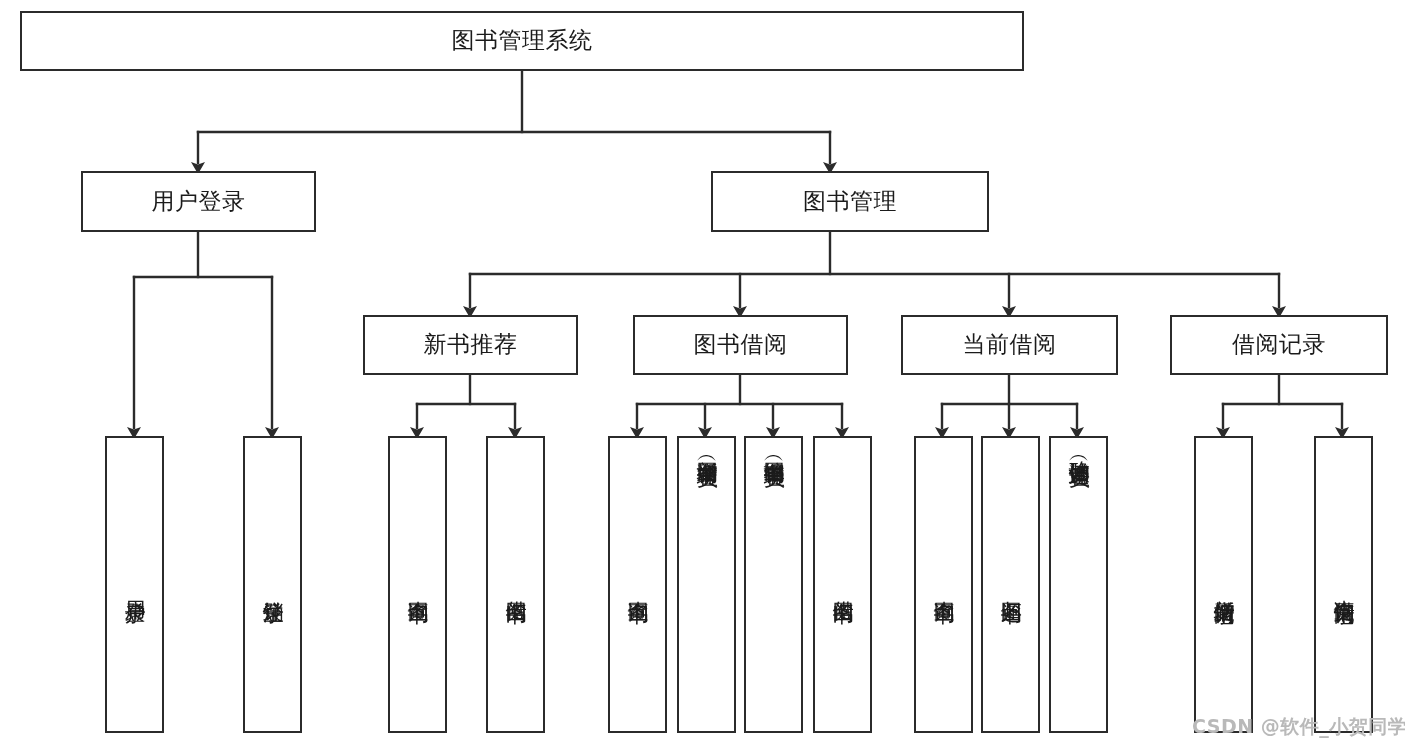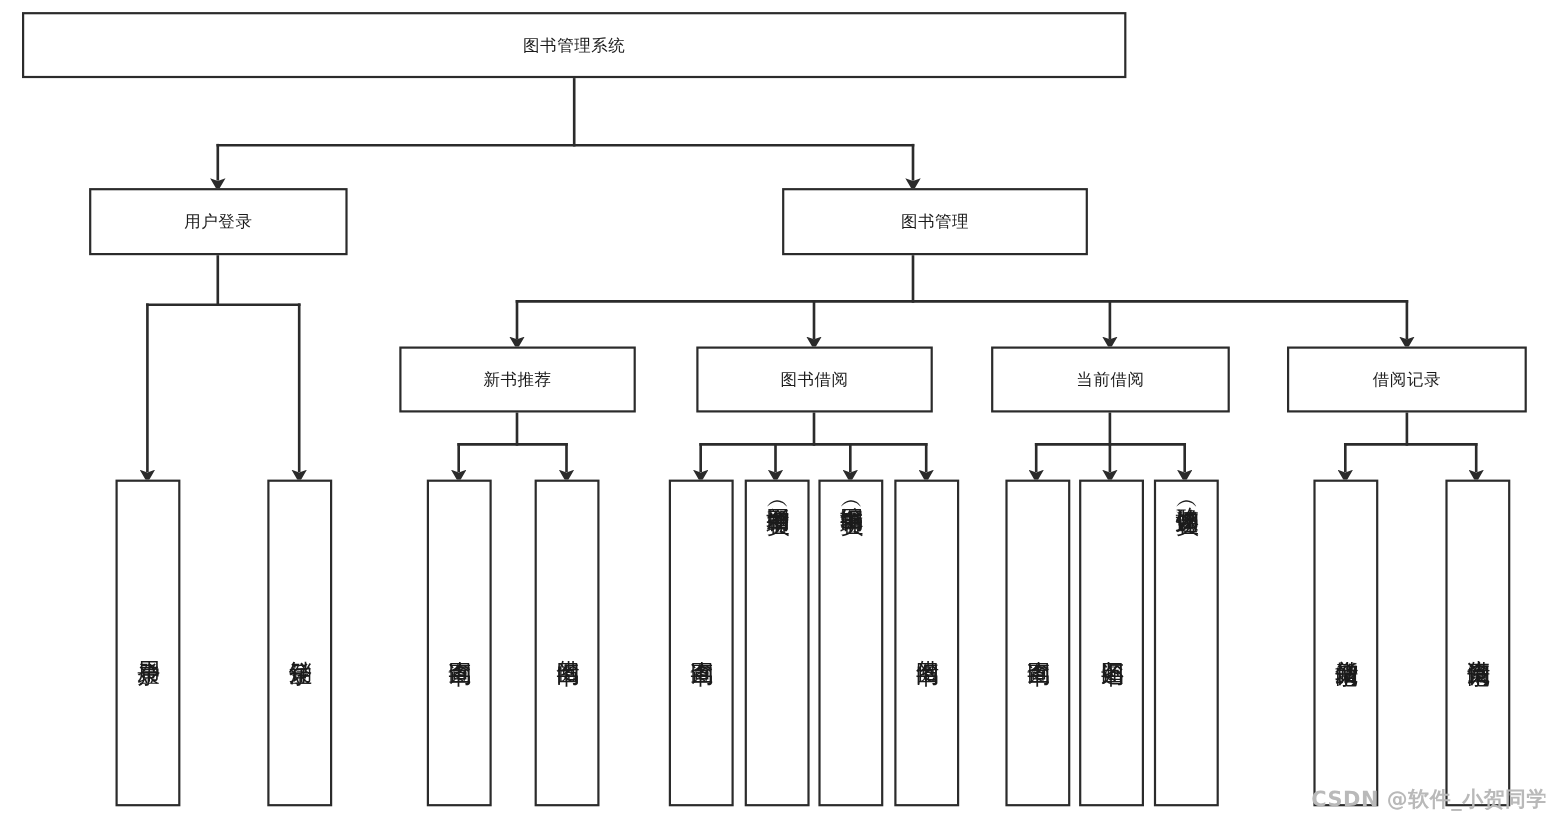--- a/index.html
+++ b/index.html
@@ -31,21 +31,21 @@
     position: absolute;
     box-sizing: border-box;
     background: #ffffff;
     border: 2px solid #2b2b2b;
     display: flex;
     align-items: center;
     justify-content: center;
     overflow: hidden;
   }
   .node-label-h {
-    font-size: 15px;
+    font-size: 23px;
     color: #1b1b1b;
     line-height: 1.1;
     white-space: nowrap;
     letter-spacing: 0.5px;
   }
   .node-label-v {
     font-size: 21px;
     color: #1b1b1b;
     line-height: 1.22;
     letter-spacing: 1px;

